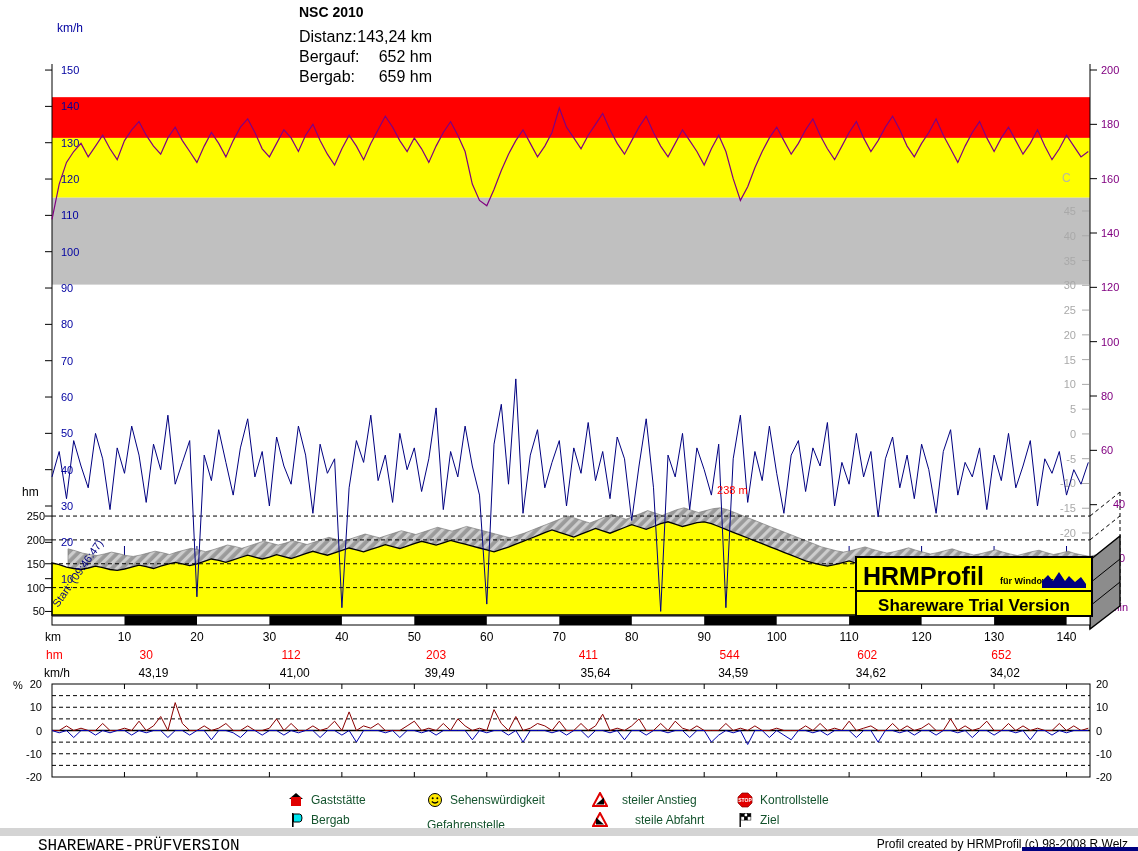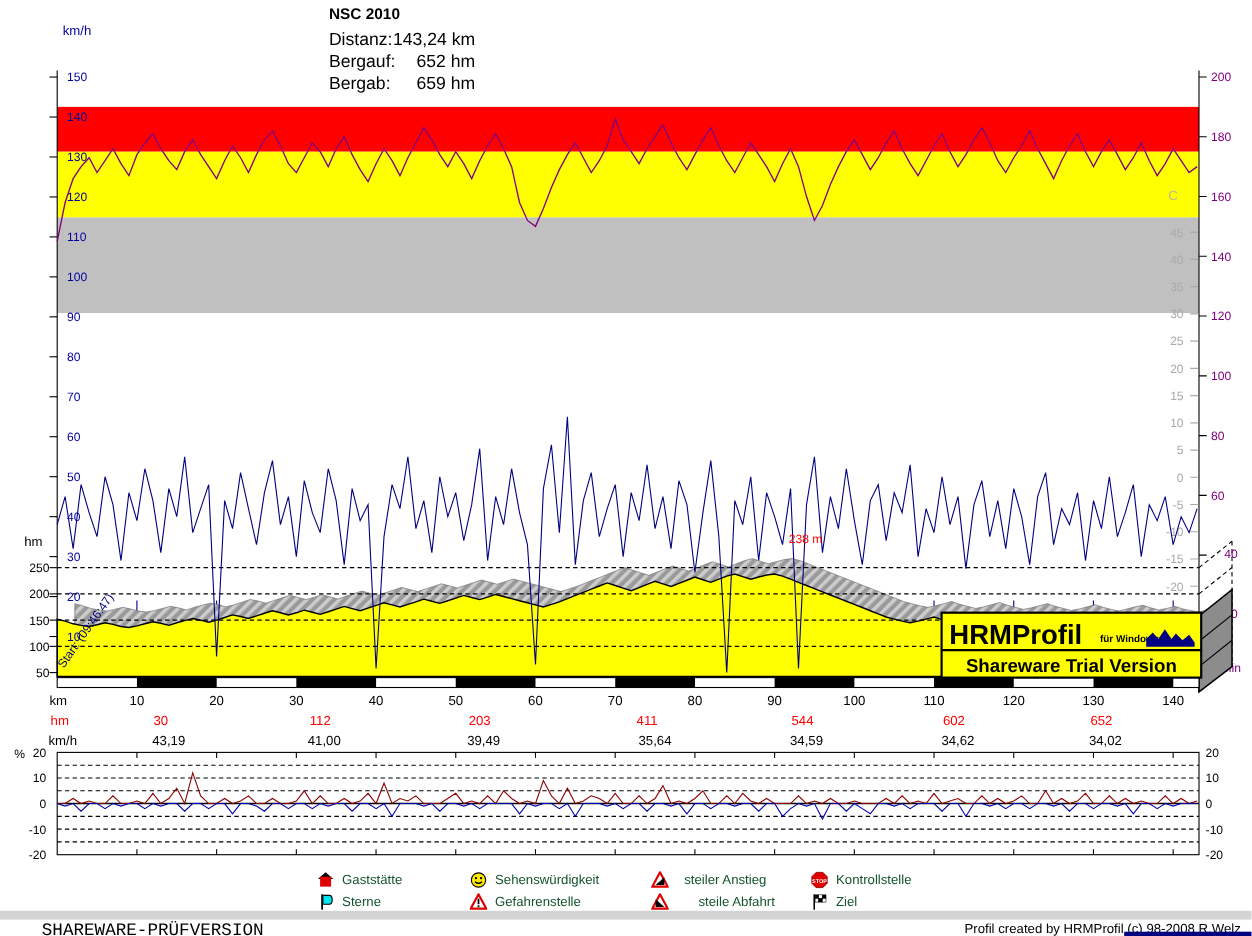--- a/index.html
+++ b/index.html
@@ -300,23 +300,23 @@
         <polygon points="5,1 11,1 15,5 15,11 11,15 5,15 1,11 1,5" fill="#e00000" stroke="#800000" stroke-width="0.7"></polygon>
         <text x="8" y="10.4" font-size="5" font-weight="bold" fill="#fff" text-anchor="middle" font-family="Liberation Sans, sans-serif">STOP</text>
       </svg>
     <span>Kontrollstelle</span>
   </div>
   <div class="abs legend-item" style="left:288px;top:811px;">
     <svg width="16" height="16">
         <rect x="4" y="1" width="1.6" height="14" fill="#000"></rect>
         <path d="M5.5 2 h6 q2.5 0 2.5 4 t-2.5 4 h-6 z" fill="#00e5ee" stroke="#000"></path>
       </svg>
-    <span>Sterne</span>
-  </div>
-  <div class="abs legend-item" style="left:427px;top:811px;">
+    <span>Bergab</span>
+  </div>
+  <div class="abs legend-item" style="left:427px;top:811px;flex-direction:column;">
     <svg width="16" height="16">
         <polygon points="8,1 15,14 1,14" fill="#fff" stroke="#e00000" stroke-width="2"></polygon>
         <rect x="7.2" y="5" width="1.6" height="5" fill="#000"></rect>
         <rect x="7.2" y="11" width="1.6" height="1.7" fill="#000"></rect>
       </svg>
     <span>Gefahrenstelle</span>
   </div>
   <div class="abs legend-item" style="left:592px;top:811px;gap:27px;">
     <svg width="16" height="16">
         <polygon points="8,1 15,14 1,14" fill="#fff" stroke="#e00000" stroke-width="2"></polygon>

